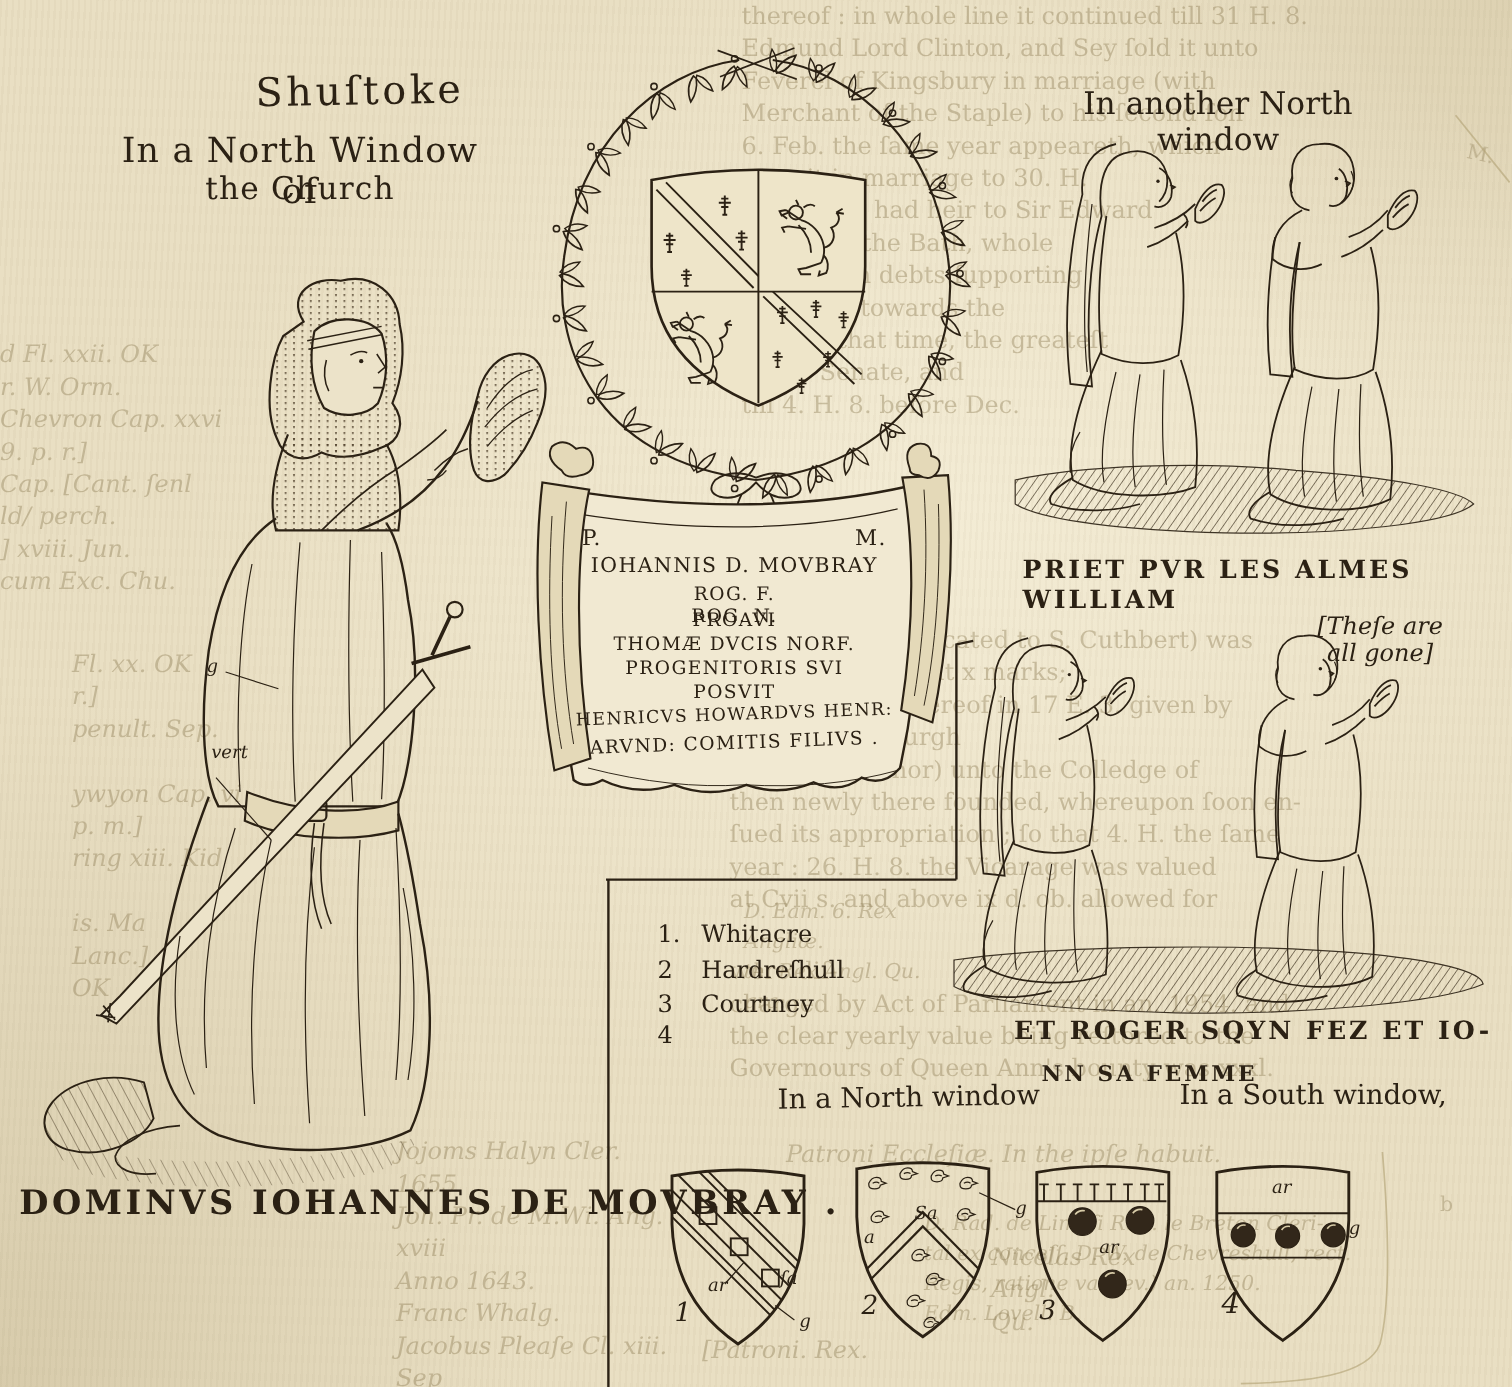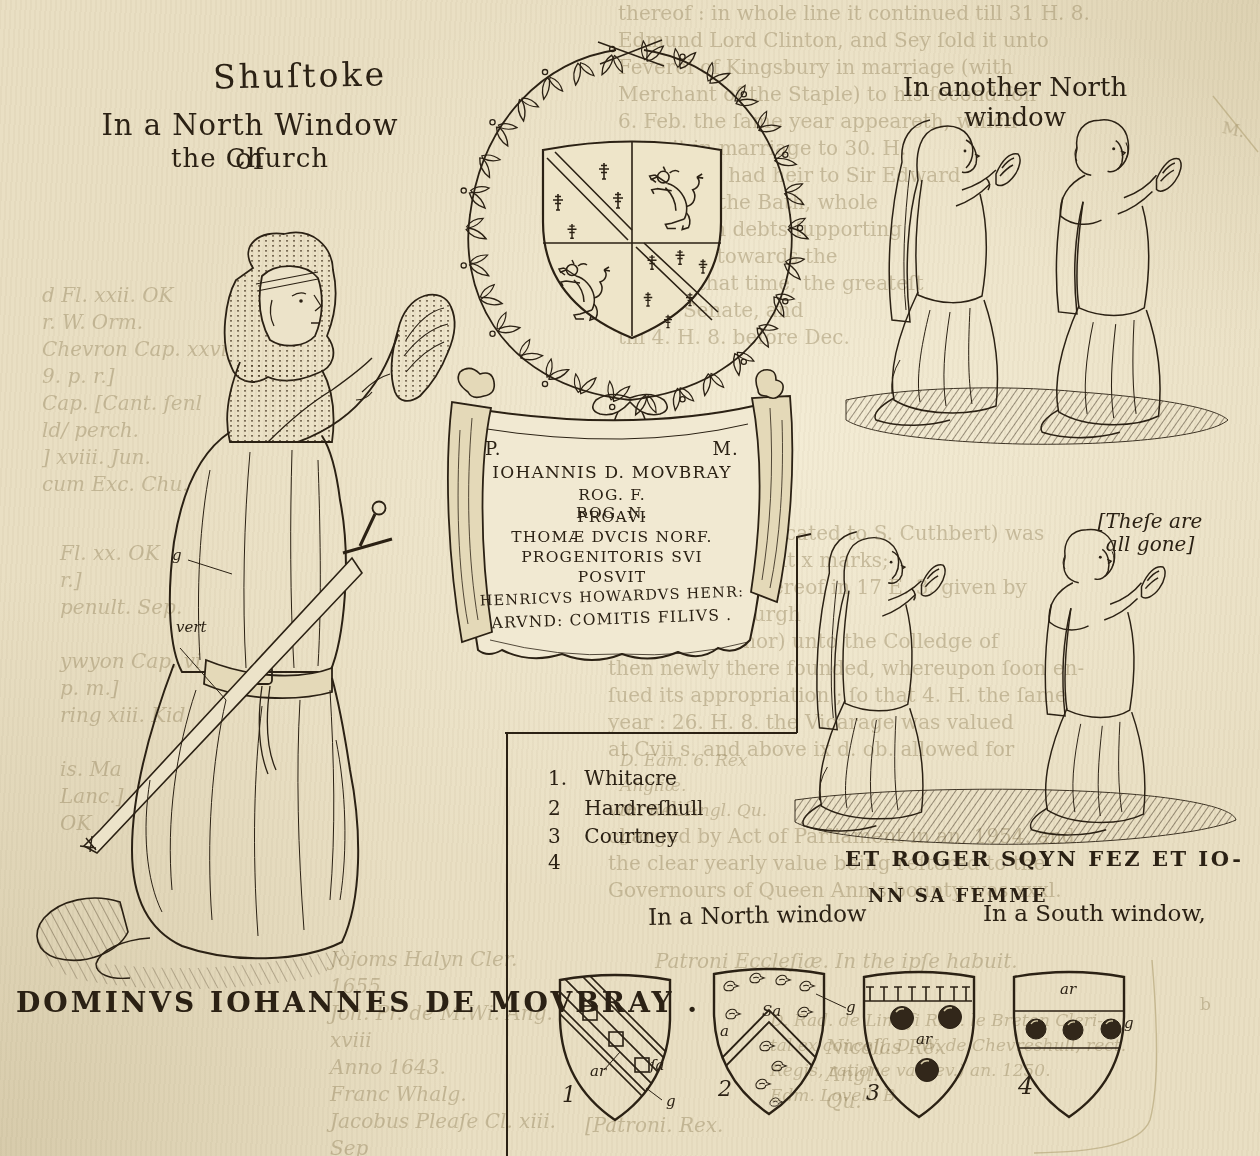--- a/index.html
+++ b/index.html
@@ -38,21 +38,21 @@
   .banner-split{display:flex;justify-content:space-between;padding:0 38px;box-sizing:border-box;}
   .legend-row{position:absolute;z-index:3;color:#2b2114;font-size:20px;}
   .legend-num{display:inline-block;width:30px;}
   .tiny-label{position:absolute;z-index:4;color:#2b2114;font-style:italic;font-size:15px;}
 </style>
 </head>
 <body>
 
 <div class="page">
 
-  <div class="bleed it" style="left:0px;top:282px;width:260px;padding-left:42px;">d Fl. xxii. OK
+  <div class="bleed it" style="left:0px;top:282px;width:260px;">d Fl. xxii. OK
 r. W. Orm.
 Chevron Cap. xxvi
 9. p. r.]
 Cap. [Cant. ſenl
 ld/ perch.
 ] xviii. Jun.
 cum Exc. Chu.</div>
   <div class="bleed it" style="left:60px;top:540px;width:240px;">Fl. xx. OK
 r.]
 penult. Sep.
@@ -431,20 +431,21 @@
     <span>ROG. F.</span>
     <span>ROG. N.</span>
   </div>
   <div class="banner-line" style="top:508px;">PROAVI</div>
   <div class="banner-line" style="top:528px;">THOMÆ DVCIS NORF.</div>
   <div class="banner-line" style="top:548px;">PROGENITORIS SVI</div>
   <div class="banner-line" style="top:568px;">POSVIT</div>
   <div class="banner-line" style="top:588px;transform:rotate(-2deg);font-size:14.5px;">HENRICVS HOWARDVS HENR:</div>
   <div class="banner-line" style="top:610px;transform:rotate(-2deg);">ARVND: COMITIS FILIVS .</div>
 
+  <div class="ink gothic" style="left:852px;top:462px;font-size:21px;">PRIET PVR LES ALMES WILLIAM</div>
   <div class="ink gothic" style="left:845px;top:846px;font-size:21px;">ET ROGER SQYN FEZ ET IO-</div>
   <div class="ink etch center" style="left:1080px;top:510px;width:140px;font-style:italic;font-size:20px;white-space:pre-line;line-height:23px;">[Theſe are
 all gone]</div>
   <div class="ink gothic" style="left:868px;top:885px;font-size:18px;">NN SA FEMME</div>
 
   <div class="ink gothic" style="left:16px;top:986px;font-size:28px;letter-spacing:3px;">DOMINVS IOHANNES DE MOVBRAY .</div>
   <span class="tiny-label" style="left:172px;top:546px;">g</span>
   <span class="tiny-label" style="left:148px;top:618px;margin-left:28px;">vert</span>
 
   <div class="legend-row etch" style="left:548px;top:766px;">

